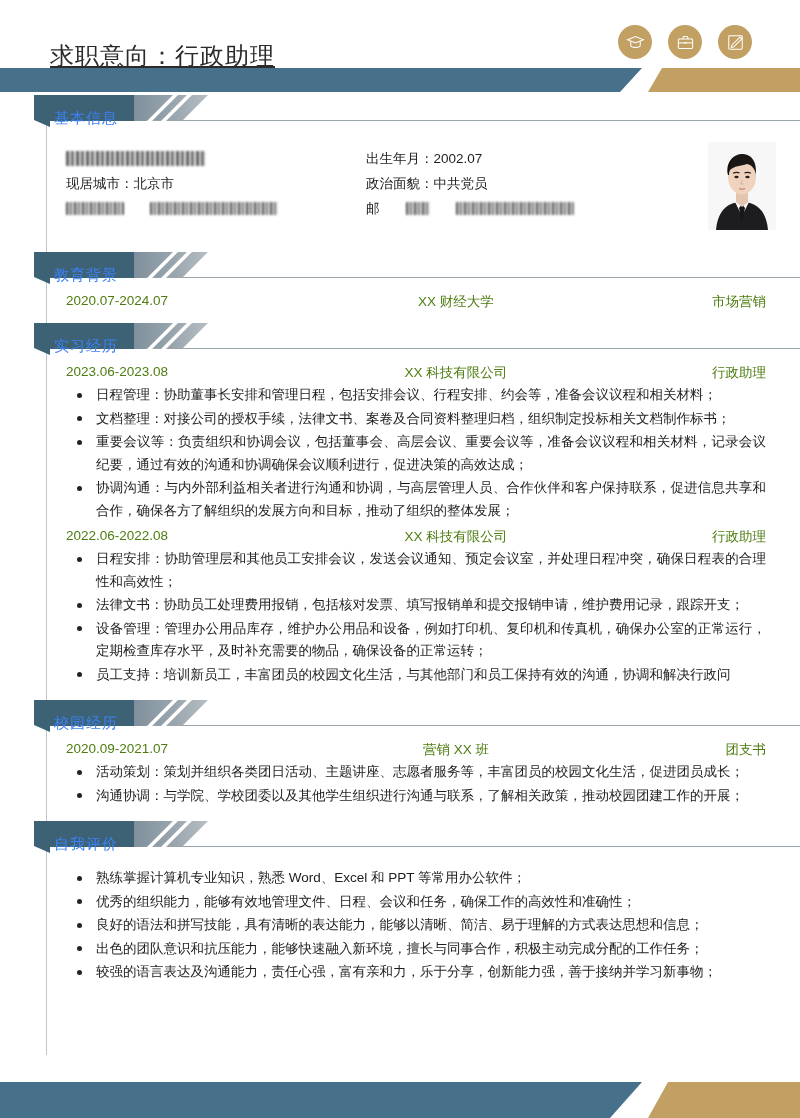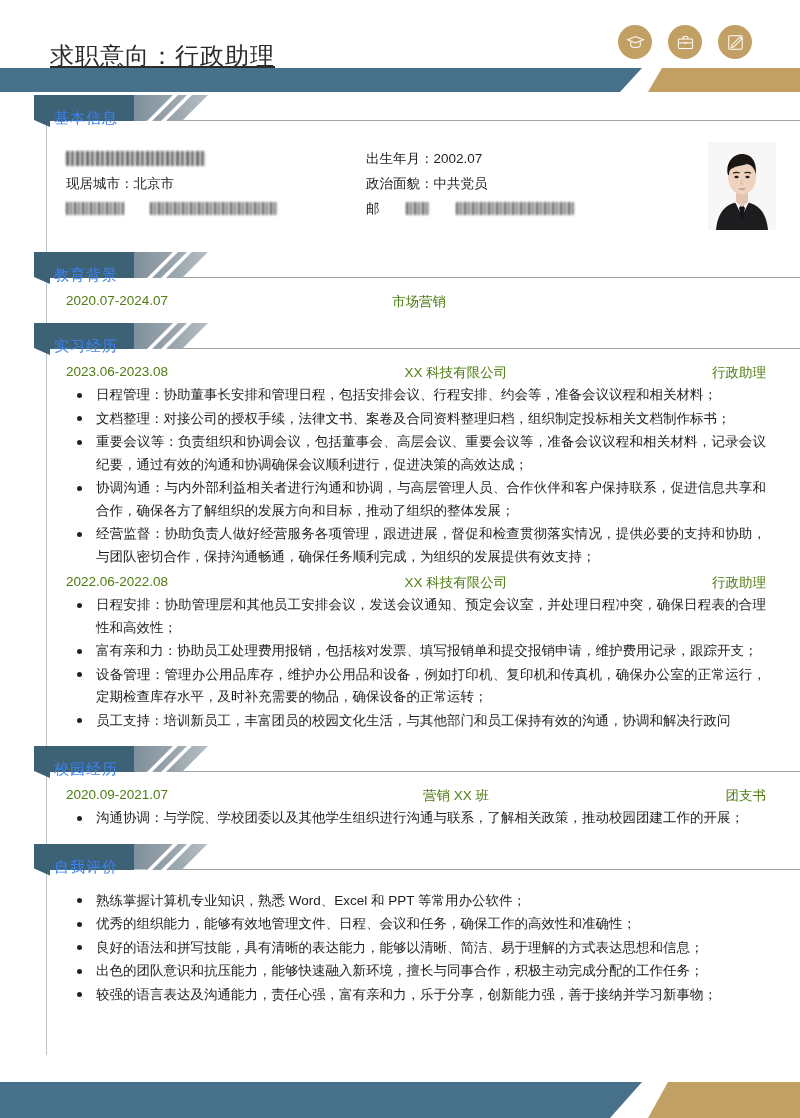--- a/index.html
+++ b/index.html
@@ -253,20 +253,21 @@
       <div class="tag-main"></div>
       <div class="tag-label">教育背景</div>
       <div class="tag-tail"></div>
       <div class="stripe s1"></div>
       <div class="stripe s2"></div>
       <div class="sec-rule"></div>
     </div>
     <div class="sec-body">
       <div class="row3">
         <div class="c-date">2020.07-2024.07</div>
+        <div class="c-mid">XX 财经大学</div>
         <div class="c-right">市场营销</div>
       </div>
     </div>
   </div>
 
   <div class="sec" style="margin-top:12px;">
     <div class="sec-head">
       <div class="tag-flap"></div>
       <div class="tag-main"></div>
       <div class="tag-label">实习经历</div>
@@ -280,31 +281,30 @@
       <div class="row3">
         <div class="c-date">2023.06-2023.08</div>
         <div class="c-mid">XX 科技有限公司</div>
         <div class="c-right">行政助理</div>
       </div>
       <ul class="bullets">
         <li><b>日程管理</b><span>：协助董事长安排和管理日程，包括安排会议、行程安排、约会等，准备会议议程和相关材料；</span></li>
         <li><b>文档整理</b><span>：对接公司的授权手续，法律文书、案卷及合同资料整理归档，组织制定投标相关文档制作标书；</span></li>
         <li><b>重要会议等</b><span>：负责组织和协调会议，包括董事会、高层会议、重要会议等，准备会议议程和相关材料，记录会议纪要，通过有效的沟通和协调确保会议顺利进行，促进决策的高效达成；</span></li>
         <li><b>协调沟通</b><span>：与内外部利益相关者进行沟通和协调，与高层管理人员、合作伙伴和客户保持联系，促进信息共享和合作，确保各方了解组织的发展方向和目标，推动了组织的整体发展；</span></li>
-        <li><b>经营监督</b><span>：协助负责人做好经营服务各项管理，跟进进展，督促和检查贯彻落实情况，提供必要的支持和协助，与团队密切合作，保持沟通畅通，确保任务顺利完成，为组织的发展提供有效支持；</span></li>
       </ul>
 
       <div class="row3" style="margin-top:6px;">
         <div class="c-date">2022.06-2022.08</div>
         <div class="c-mid">XX 科技有限公司</div>
         <div class="c-right">行政助理</div>
       </div>
       <ul class="bullets">
         <li><b>日程安排</b><span>：协助管理层和其他员工安排会议，发送会议通知、预定会议室，并处理日程冲突，确保日程表的合理性和高效性；</span></li>
-        <li><b>富有亲和力</b><span>：协助员工处理费用报销，包括核对发票、填写报销单和提交报销申请，维护费用记录，跟踪开支；</span></li>
+        <li><b>法律文书</b><span>：协助员工处理费用报销，包括核对发票、填写报销单和提交报销申请，维护费用记录，跟踪开支；</span></li>
         <li><b>设备管理</b><span>：管理办公用品库存，维护办公用品和设备，例如打印机、复印机和传真机，确保办公室的正常运行，定期检查库存水平，及时补充需要的物品，确保设备的正常运转；</span></li>
         <li><b>员工支持</b><span>：培训新员工，丰富团员的校园文化生活，与其他部门和员工保持有效的沟通，协调和解决行政问</span></li>
       </ul>
     </div>
   </div>
 
   <div class="sec" style="margin-top:14px;">
     <div class="sec-head">
       <div class="tag-flap"></div>
       <div class="tag-main"></div>
@@ -314,20 +314,21 @@
       <div class="stripe s2"></div>
       <div class="sec-rule"></div>
     </div>
     <div class="sec-body">
       <div class="row3">
         <div class="c-date">2020.09-2021.07</div>
         <div class="c-mid">营销 XX 班</div>
         <div class="c-right">团支书</div>
       </div>
       <ul class="bullets">
+        <li><b>活动策划</b><span>：策划并组织各类团日活动、主题讲座、志愿者服务等，丰富团员的校园文化生活，促进团员成长；</span></li>
         <li><b>沟通协调</b><span>：与学院、学校团委以及其他学生组织进行沟通与联系，了解相关政策，推动校园团建工作的开展；</span></li>
       </ul>
     </div>
   </div>
 
   <div class="sec" style="margin-top:14px;">
     <div class="sec-head">
       <div class="tag-flap"></div>
       <div class="tag-main"></div>
       <div class="tag-label">自我评价</div>

